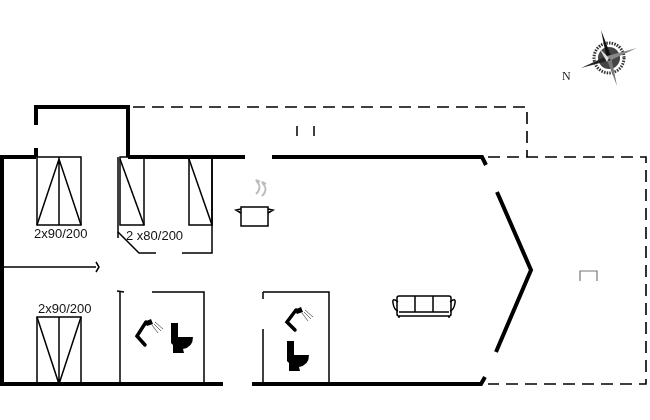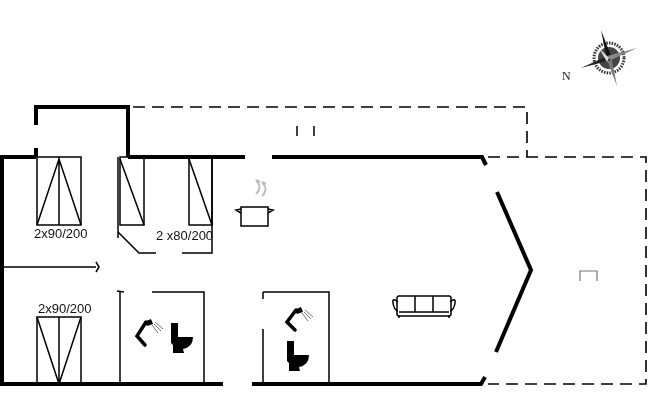--- a/index.html
+++ b/index.html
@@ -116,15 +116,15 @@
     <path d="M-8 -28 L2 -2 L-2 2 Z" fill="#111"></path>
     <path d="M8 28 L-2 2 L2 -2 Z" fill="#777"></path>
     <path d="M-28 10 L-2 -2 L2 2 Z" fill="#222"></path>
     <path d="M28 -10 L2 2 L-2 -2 Z" fill="#888"></path>
     <path d="M-10 -10 L0 0 L-2 4 Z" fill="#ddd"></path>
   </g>
 </svg>
 
 <span class="north" style="left:562px; top:69px;">N</span>
 <span class="label" style="left:34px; top:226px;">2x90/200</span>
-<span class="label" style="left:156px; top:228px;">2 x80/200</span>
+<span class="label" style="left:126px; top:228px;">2 x80/200</span>
 <span class="label" style="left:38px; top:301px;">2x90/200</span>
 </div>
 
 </body></html>

